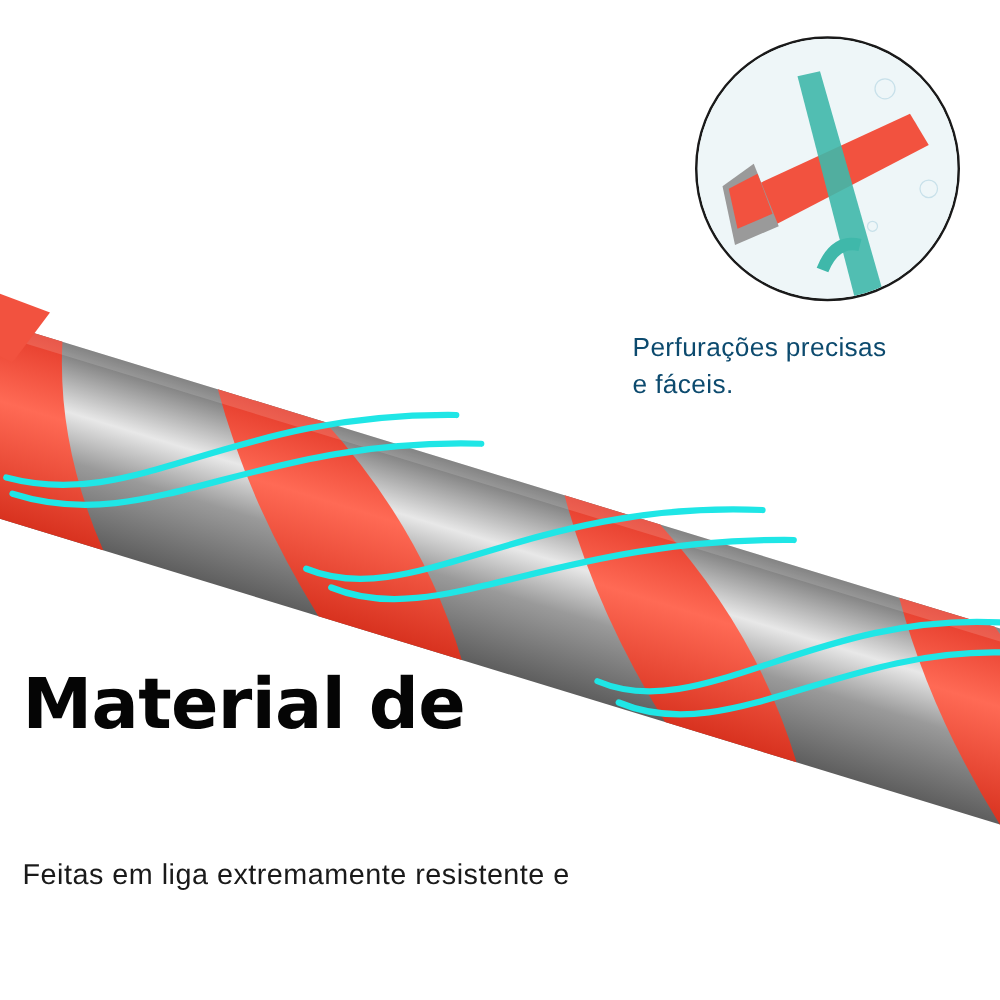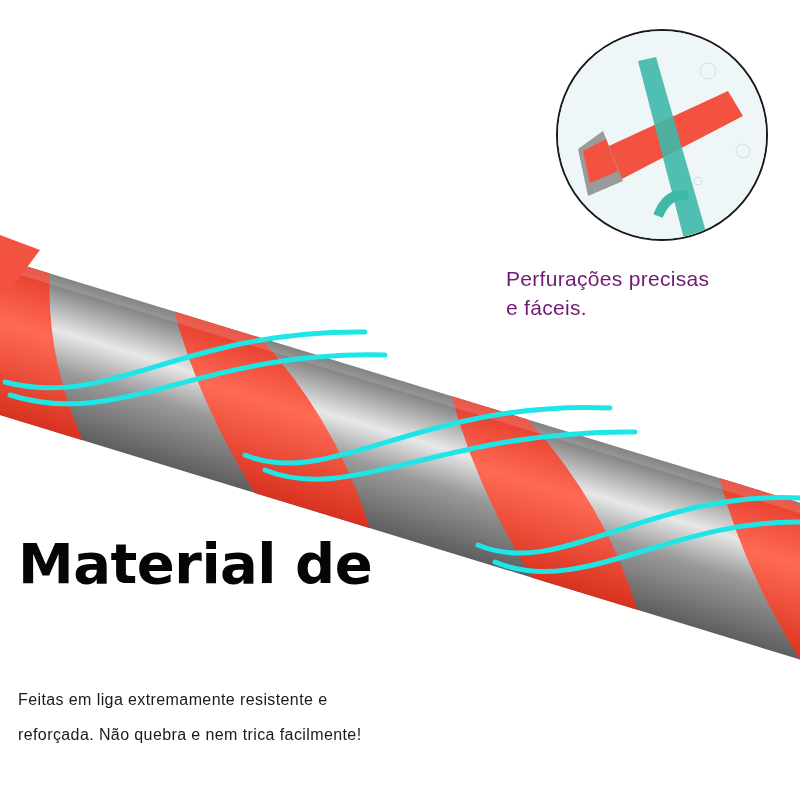--- a/index.html
+++ b/index.html
@@ -1,22 +1,22 @@
 <!DOCTYPE html>
 <html><head>
 <meta charset="utf-8">
 <style>
   html, body { margin:0; padding:0; }
   body { width:800px; height:800px; background:#ffffff; position:relative; overflow:hidden; font-family:"Liberation Sans", sans-serif; }
   .canvas { position:absolute; left:0; top:0; width:800px; height:800px; }
   .inset { position:absolute; left:556px; top:29px; width:208px; height:208px; border-radius:50%; border:2px solid #1a1a1a; overflow:hidden; background:#eef6f8; }
-  .caption { position:absolute; left:506px; top:264px; width:290px; font-size:21px; line-height:29px; color:#701a75; letter-spacing:0.3px; }
+  .caption { position:absolute; left:506px; top:264px; width:290px; font-size:21px; line-height:29px; color:#0c4a6e; letter-spacing:0.3px; }
   .headline { position:absolute; left:18px; top:536px; font-family:"DejaVu Sans", sans-serif; font-weight:900; font-size:56px; line-height:55px; color:#050505; letter-spacing:-0.5px; }
   .headline span { display:block; font-weight:bold; }
-  .body-text { position:absolute; left:18px; top:682px; width:620px; font-size:16px; line-height:35px; color:#1a1a1a; letter-spacing:0.4px; }
+  .body-text { position:absolute; left:18px; top:682px; width:620px; font-size:23px; line-height:35px; color:#1a1a1a; letter-spacing:0.4px; }
   .body-text span { display:block; }
 </style>
 </head>
 <body>
 
 <svg class="canvas" viewBox="0 0 800 800" xmlns="http://www.w3.org/2000/svg">
   <defs>
     <linearGradient id="silver" x1="0" y1="0" x2="0" y2="1">
       <stop offset="0" stop-color="#6e6e6e"></stop>
       <stop offset="0.35" stop-color="#e8e8e8"></stop>
@@ -75,14 +75,13 @@
   <div>Perfurações precisas</div>
   <div>e fáceis.</div>
 </div>
 
 <div class="headline">
   <span>Material de</span>
 </div>
 
 <div class="body-text">
   <span>Feitas em liga extremamente resistente e</span>
-  <span>reforçada. Não quebra e nem trica facilmente!</span>
 </div>
 
 </body></html>

